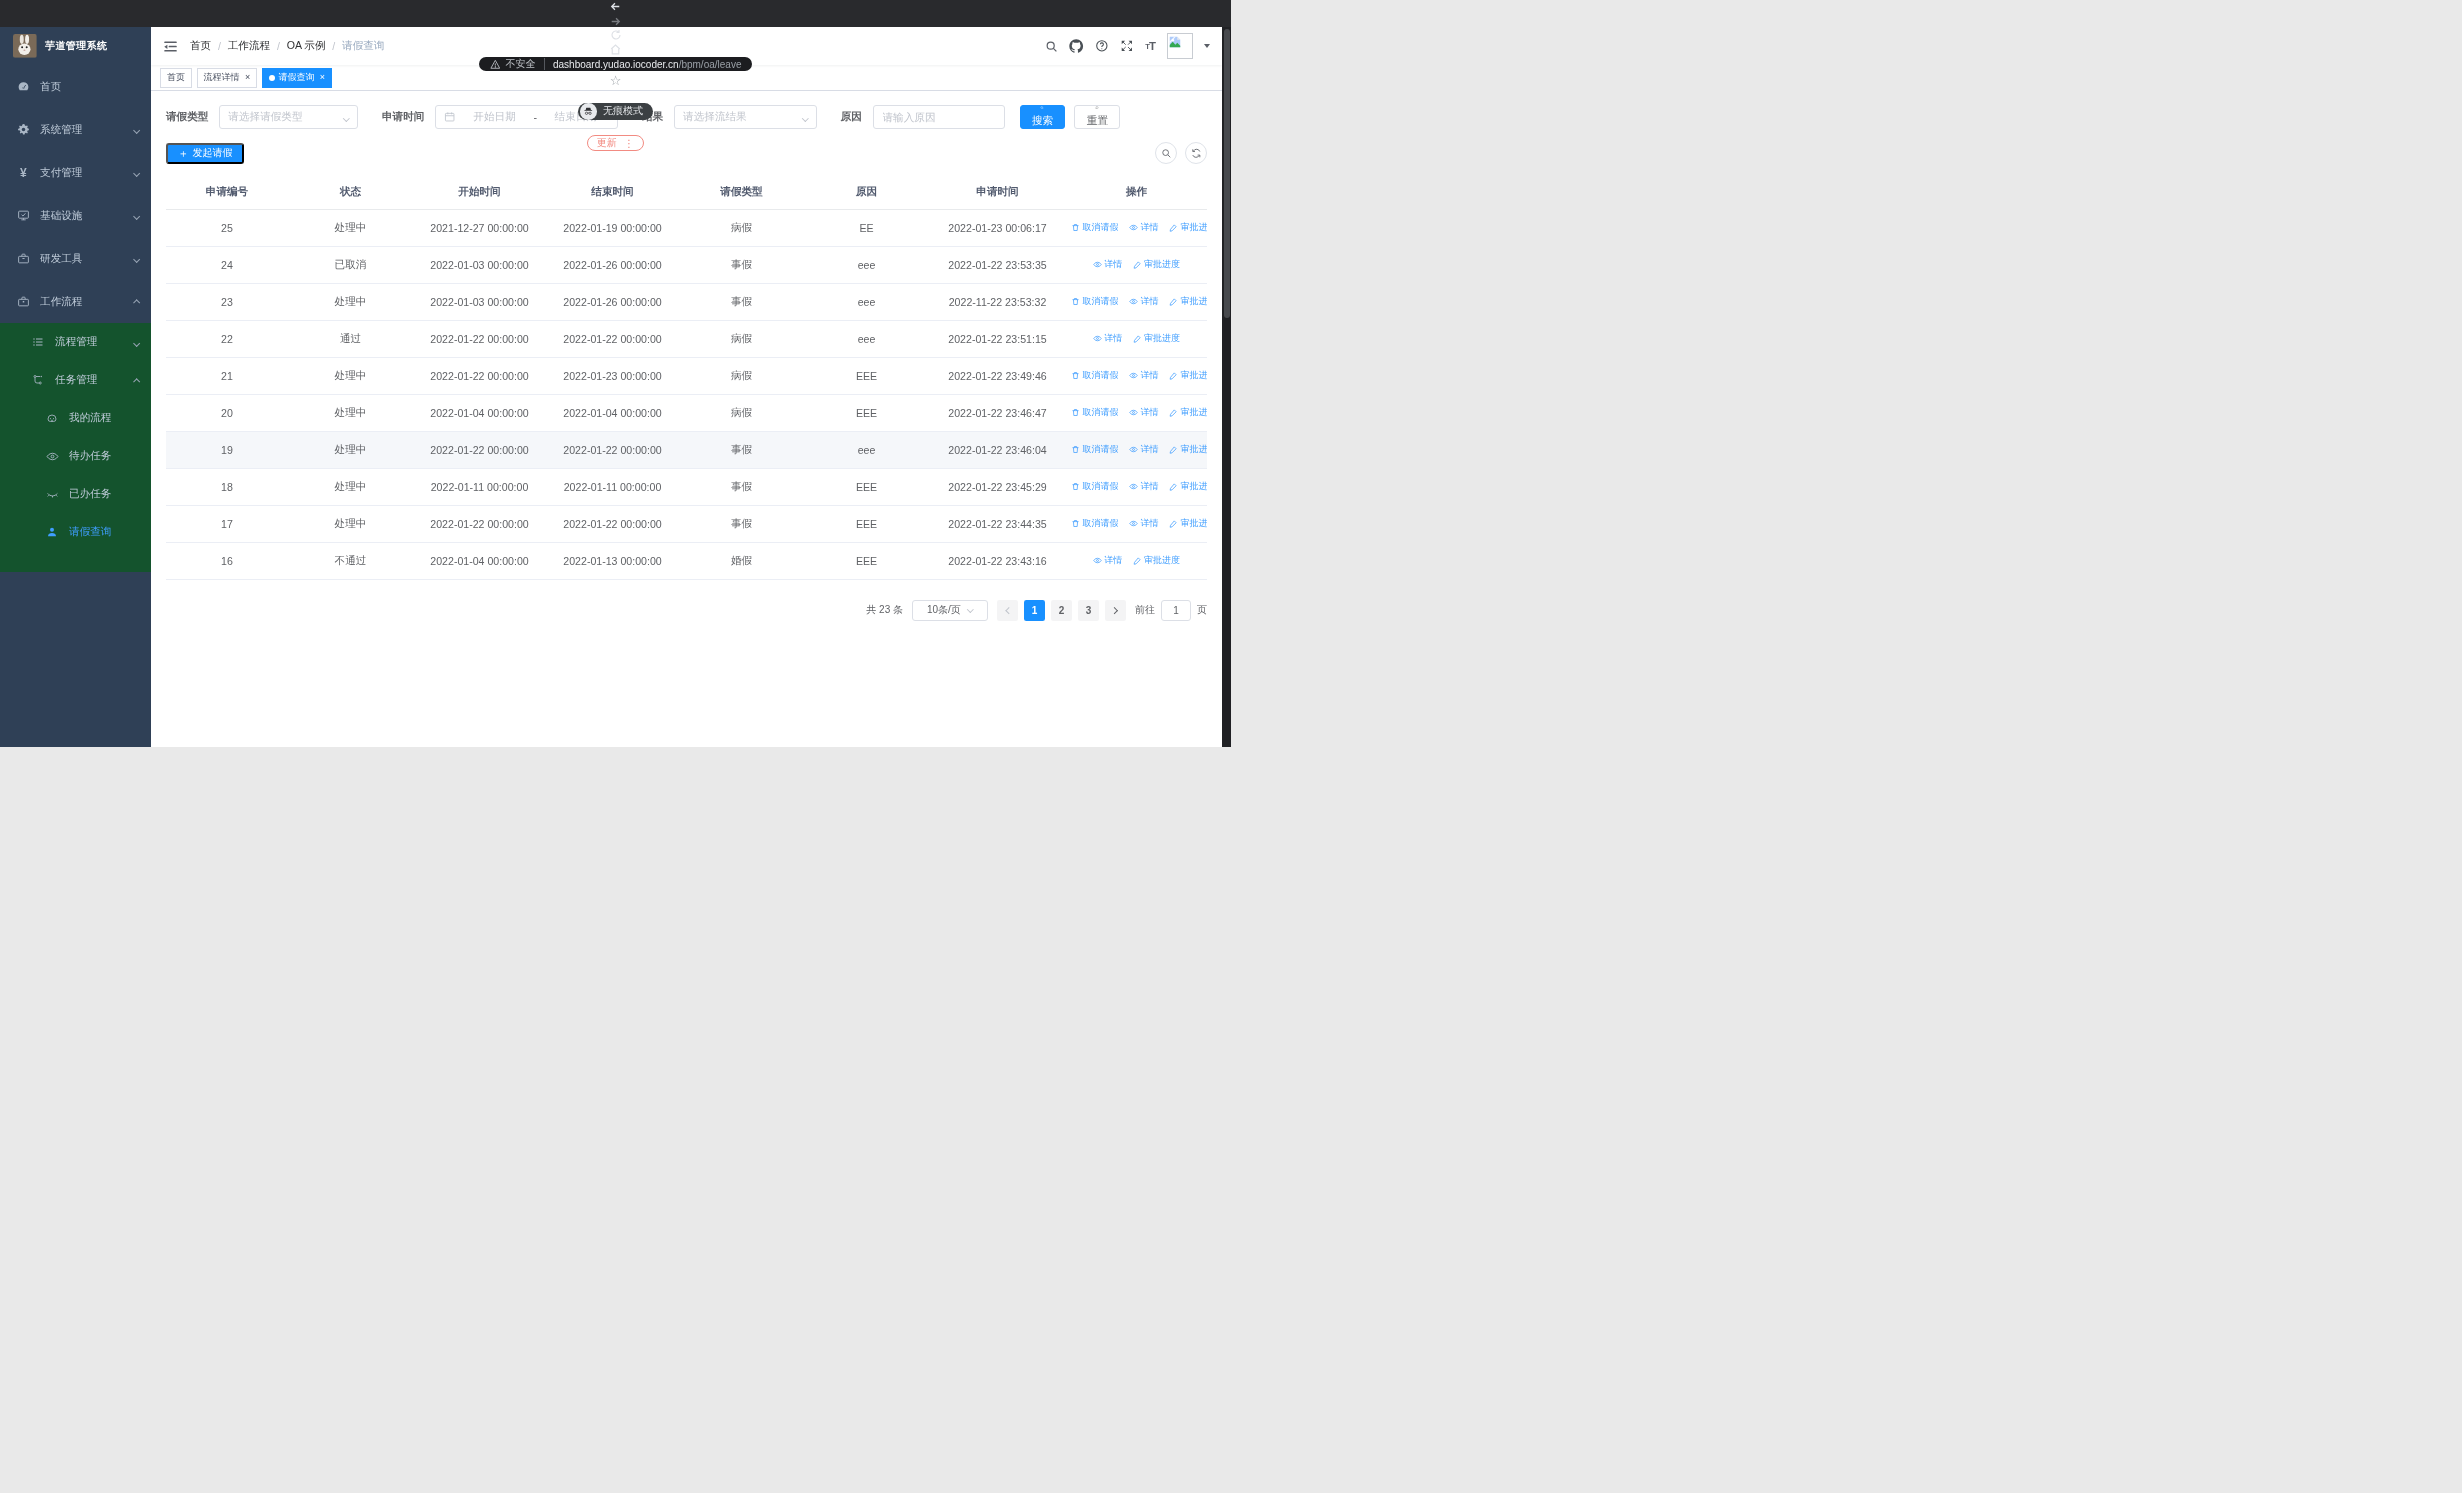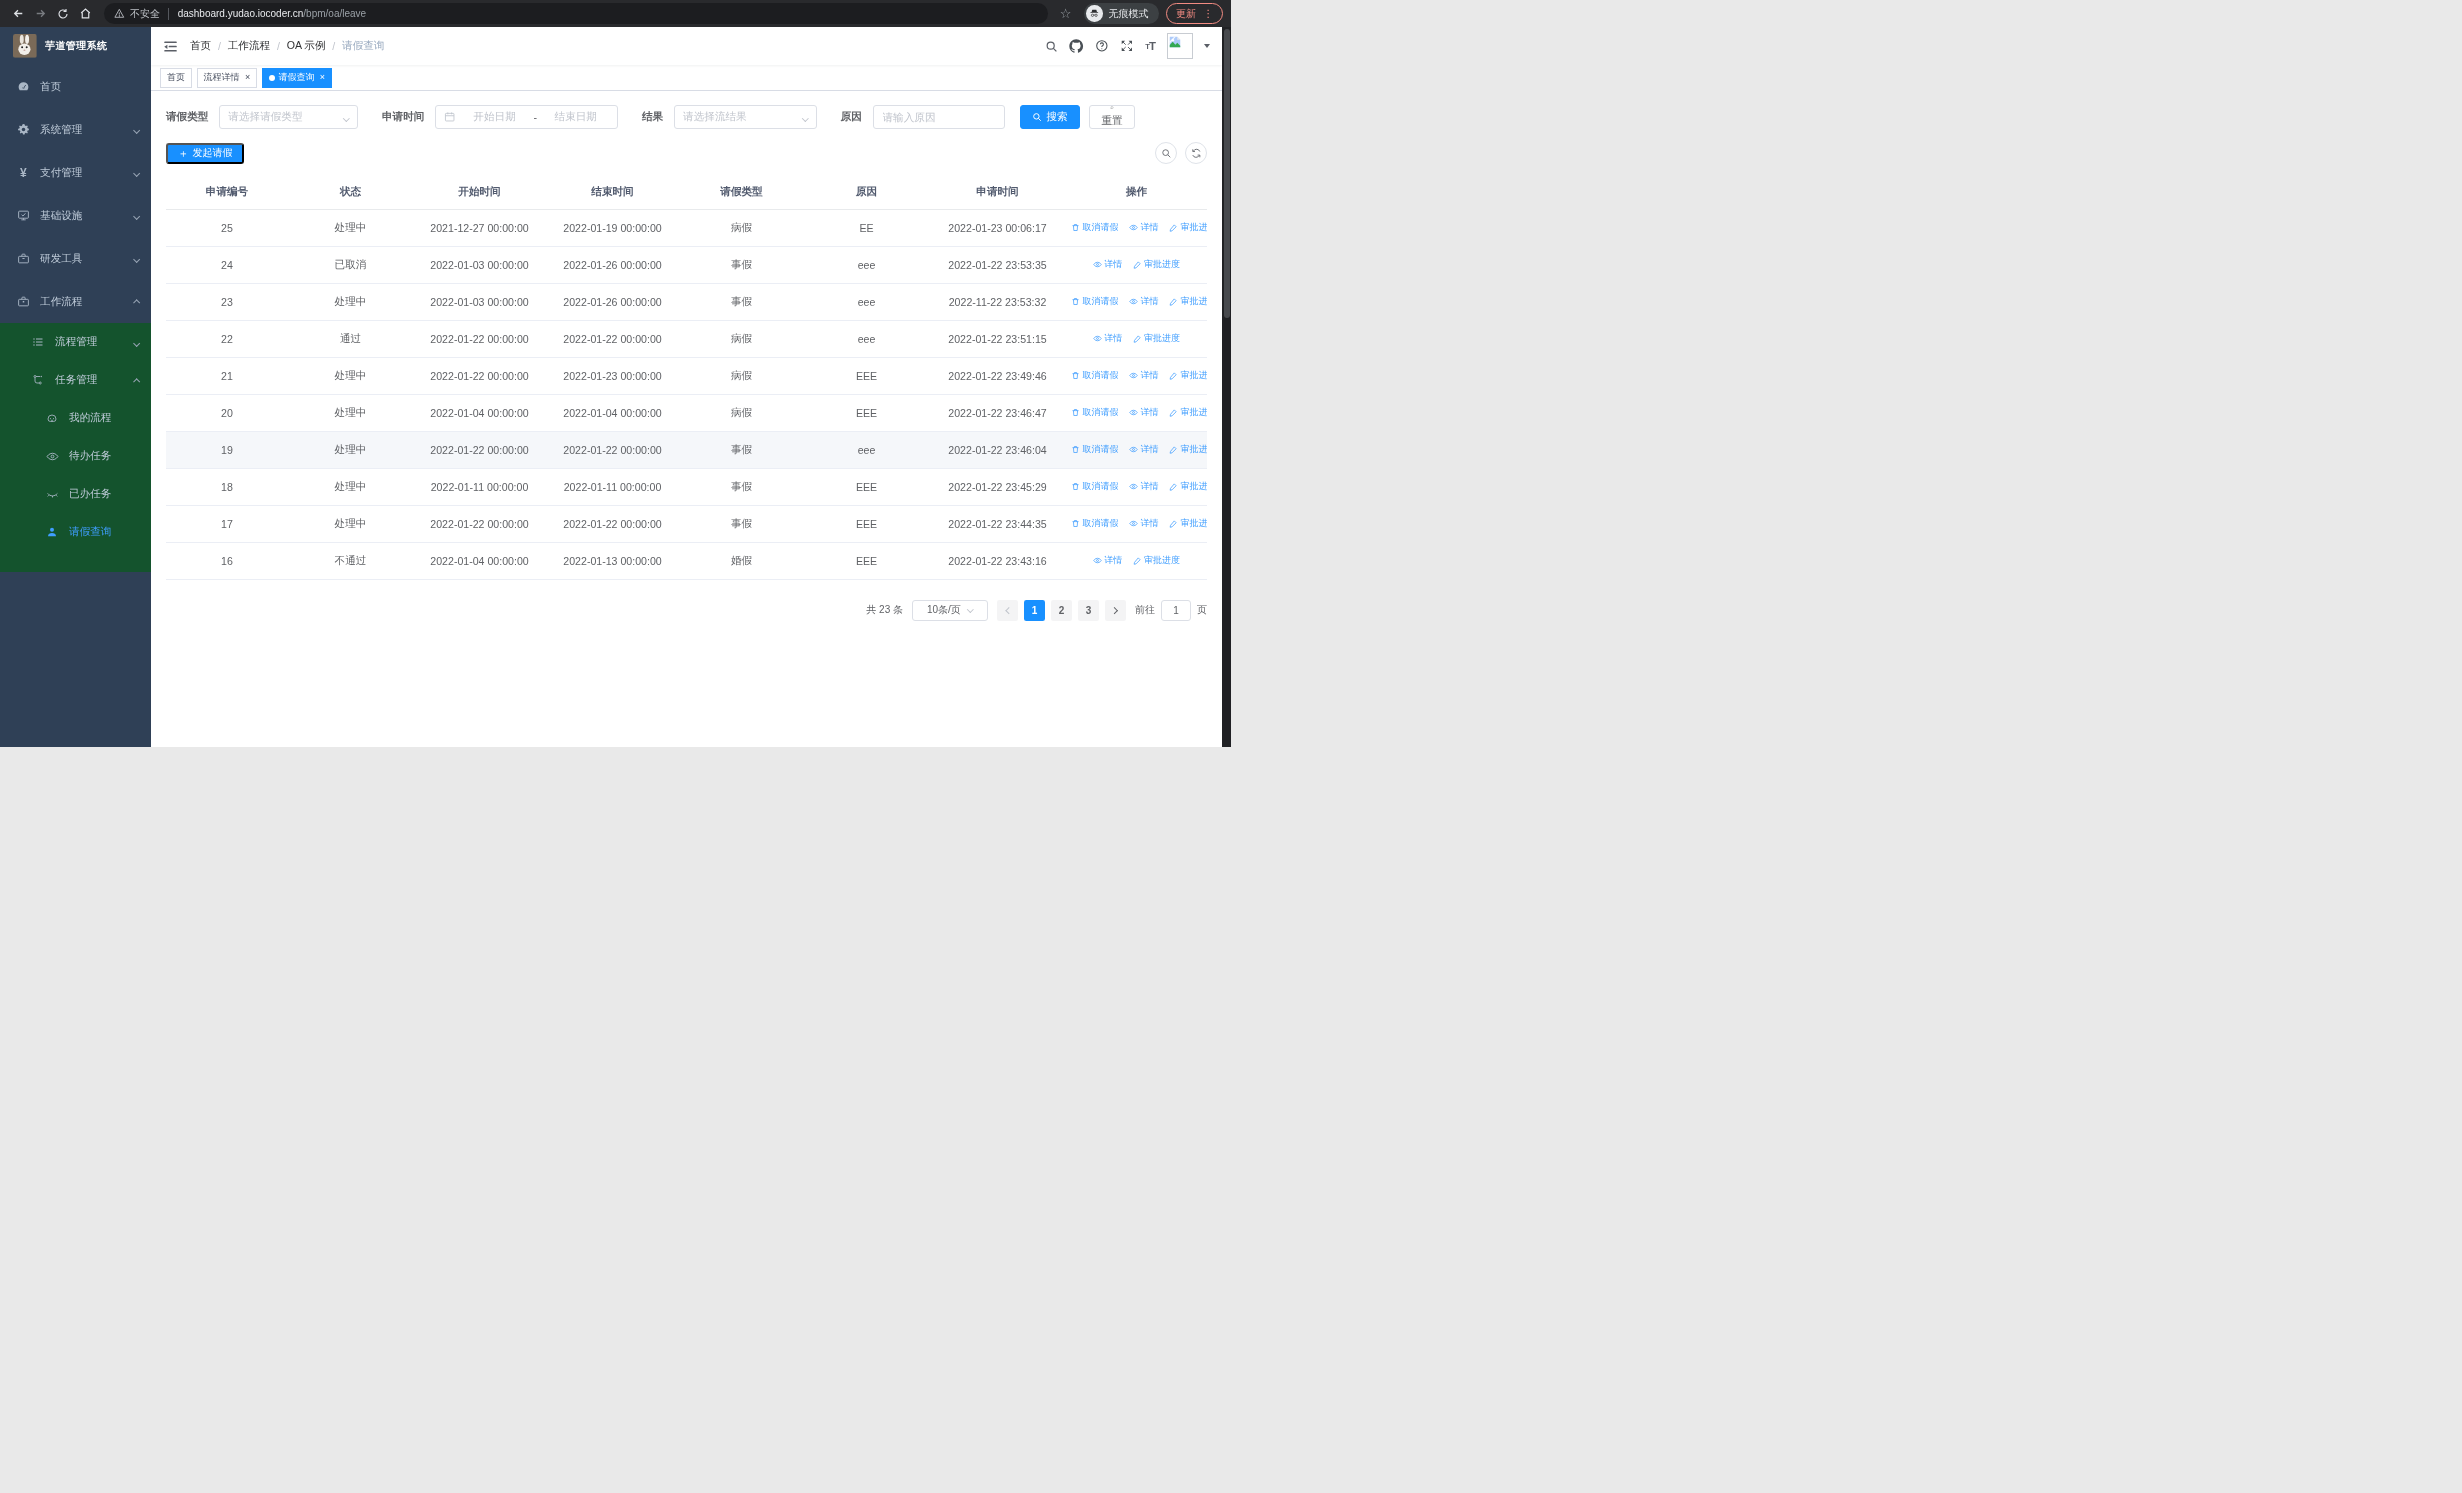--- a/index.html
+++ b/index.html
@@ -2,21 +2,21 @@
 <html style="font-size:12px"><head>
 <meta charset="utf-8">
 <style>
   * { margin:0; padding:0; box-sizing:border-box; }
   html,body { background:#e9e9e9; }
   body { font-family:"Liberation Sans","DejaVu Sans",sans-serif; }
   .screen { position:relative; width:1231px; height:747px; background:#fff; overflow:hidden; }
 
   
   .browser-bar { position:absolute; top:0; left:0; right:0; height:27px; background:#292a2d;
-    display:flex; align-items:center; padding:0 7.6px; gap:1.5px; z-index:50; }
+    display:flex; align-items:center; padding:0 7.6px; gap:1.5px; z-index:50;flex-direction:column; }
   .nav-btn { width:21px; height:21px; border-radius:50%; display:flex; align-items:center; justify-content:center; color:#dee1e6; }
   .nav-btn.disabled { color:#797c81; }
   .omnibox { flex:1; height:21px; margin:0 6px; background:#1c1d20; border-radius:10.6px;
     display:flex; align-items:center; padding:0 10.6px; font-size:10px; color:#9aa0a6; min-width:0; }
   .omni-sec { color:#bdc1c6; margin-left:5.3px; }
   .omni-div { width:0.8px; height:12px; background:#55585e; margin:0 8.4px; }
   .host { color:#e8eaed; } .path { color:#9aa0a6; }
   .star { color:#9aa0a6; font-size:13px; margin:0 4.6px; }
   .incog { height:21px; background:#3c4043; border-radius:10.6px; display:flex; align-items:center;
     gap:6px; padding:0 10px 0 2.3px; color:#e8eaed; font-size:10px; margin:14px 6px; white-space:nowrap; }
@@ -78,21 +78,21 @@
   .box .chevs { margin-left:auto; }
   .box .chevs .chev { border-color:#c0c4cc; width:4.6px; height:4.6px; border-width:0.8px; }
   .sel-type { width:139px; } .sel-result { width:143px; }
   .daterange { width:183px; gap:6px; }
   .daterange .dph { flex:1; text-align:center; }
   .reason-input { width:132px; height:24px; border:0.8px solid #dcdfe6; border-radius:3px; padding:0 9px; font-size:10.6px; color:#606266; outline:none; }
   .reason-input::placeholder { color:#c0c4cc; }
   .btn { height:24px; border-radius:3px; font-size:10.6px; display:inline-flex; align-items:center; gap:4.6px; padding:0 11.4px; cursor:pointer; border:0.8px solid transparent; white-space:nowrap; }
   .btn-primary { background:#1890ff; border-color:#1890ff; color:#fff; }
   .btn-plain { background:#fff; border-color:#dcdfe6; color:#606266; }
-  .btn-search { margin-left:15px; } .btn-reset { margin-left:9px;flex-direction:column; }
+  .btn-search { margin-left:15px;flex-direction:column; } .btn-reset { margin-left:9px;flex-direction:column; }
 
   .toolbar { margin-top:13.7px; display:flex; align-items:center; }
   .btn-create { height:21px; font-size:10px; padding:0 10px; background:#1890ff; color:#fff; border-radius:3px; display:inline-flex; align-items:center; gap:3.8px; cursor:pointer; }
   .plus { font-size:10.6px; font-weight:400; line-height:1; }
   .mini-circles { margin-left:auto; display:flex; gap:7.6px; }
   .circle-btn { width:22px; height:22px; border:0.8px solid #dfe3e9; border-radius:50%; background:#fff;
     display:flex; align-items:center; justify-content:center; color:#5f6368; cursor:pointer; }
 
   table.grid { width:100%; margin-top:12px; border-collapse:collapse; table-layout:fixed; font-size:10.6px; color:#606266; }
   .grid th { height:33px; font-weight:700; color:#515a6e; text-align:center; border-bottom:0.8px solid #e8eaec; background:#fff; }

